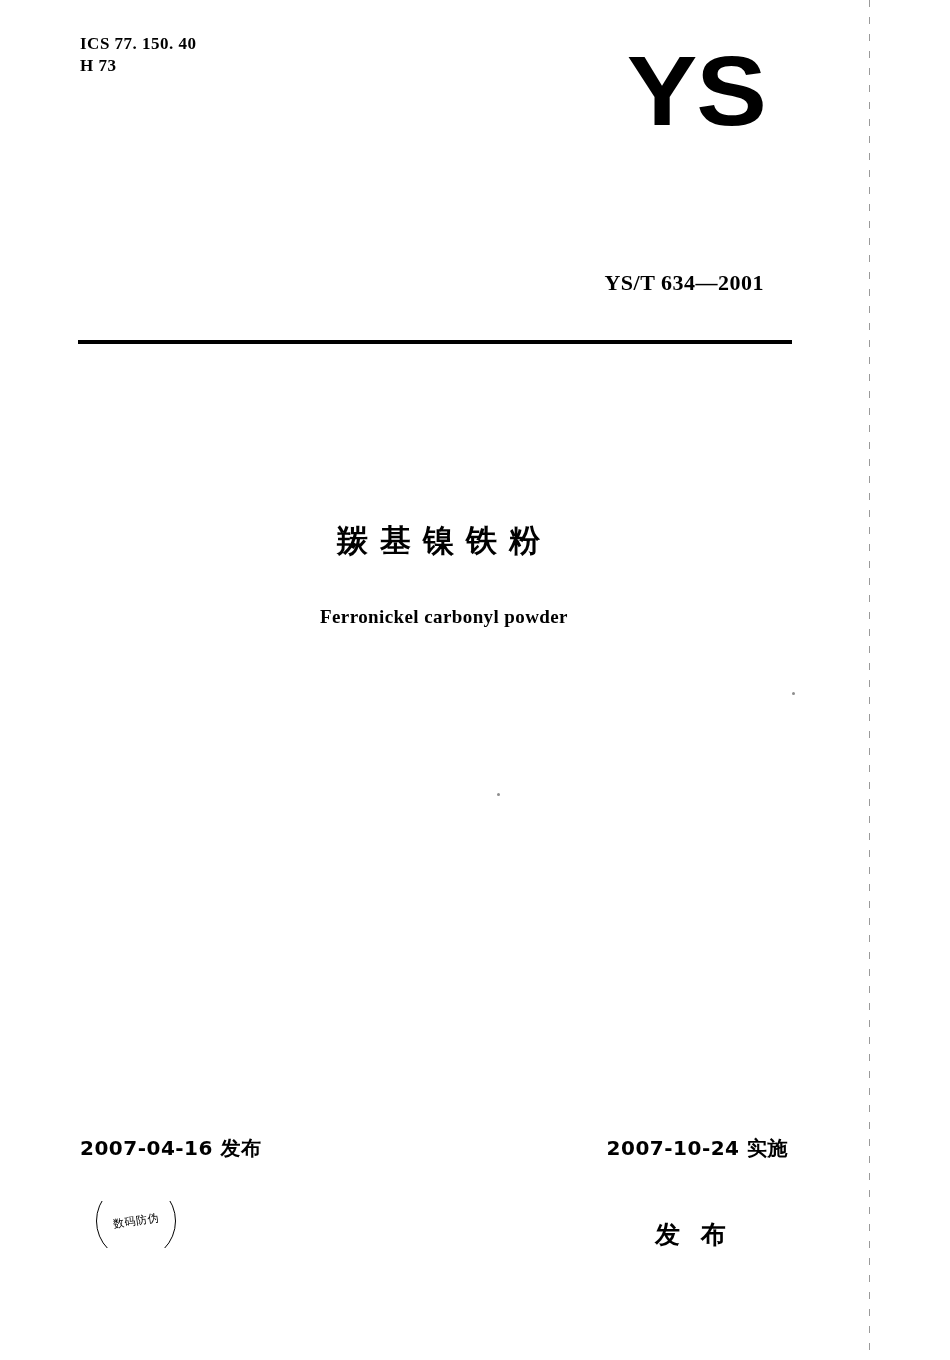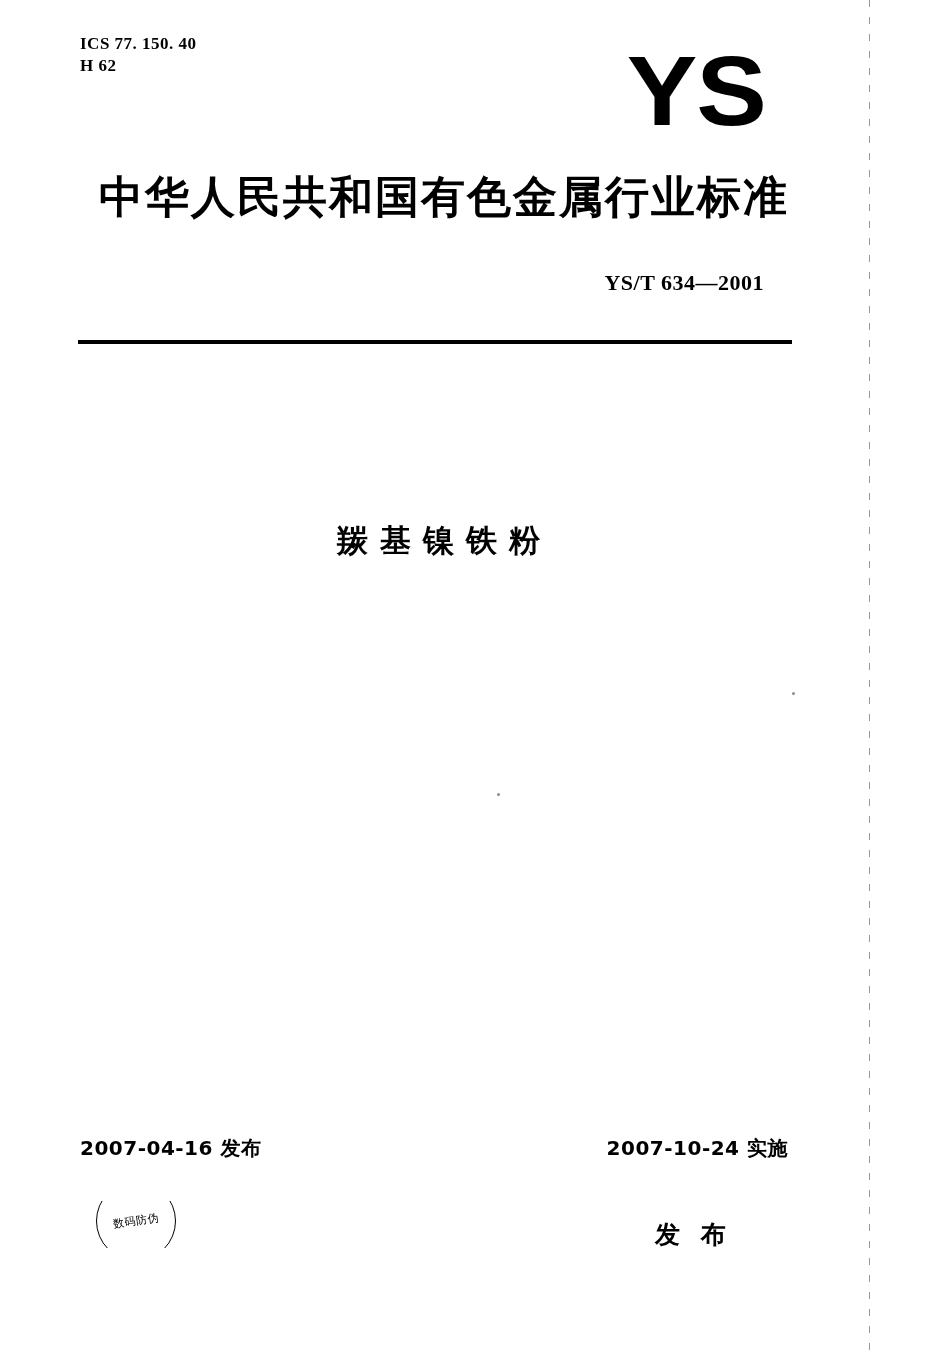--- a/index.html
+++ b/index.html
@@ -217,32 +217,32 @@
 <body>
 
 <div class="page">
 
   <div class="edge-dashes"></div>
   <div class="speck" style="left:792px; top:692px; width:3px; height:3px;"></div>
   <div class="speck" style="left:497px; top:793px; width:3px; height:3px;"></div>
 
   <div class="ics-block">
     <div>ICS 77. 150. 40</div>
-    <div>H 62</div>
+    <div>H 73</div>
   </div>
 
   <div class="ys-logo">YS</div>
 
-  <div class="cn-header">中华人民共和国有色金属行业标准</div>
 
   <div class="std-number">YS/T 634—2001</div>
 
   <div class="rule"></div>
 
   <div class="title-cn">羰基镍铁粉</div>
+  <div class="title-en">Ferronickel carbonyl powder</div>
 
   <div class="date-issue">2007-04-16 发布</div>
   <div class="date-effective">2007-10-24 实施</div>
 
   <div class="seal">
     <div class="seal-inner">数码防伪</div>
   </div>
   <div class="seal-mask"></div>
   <div class="seal-mask2"></div>
 

